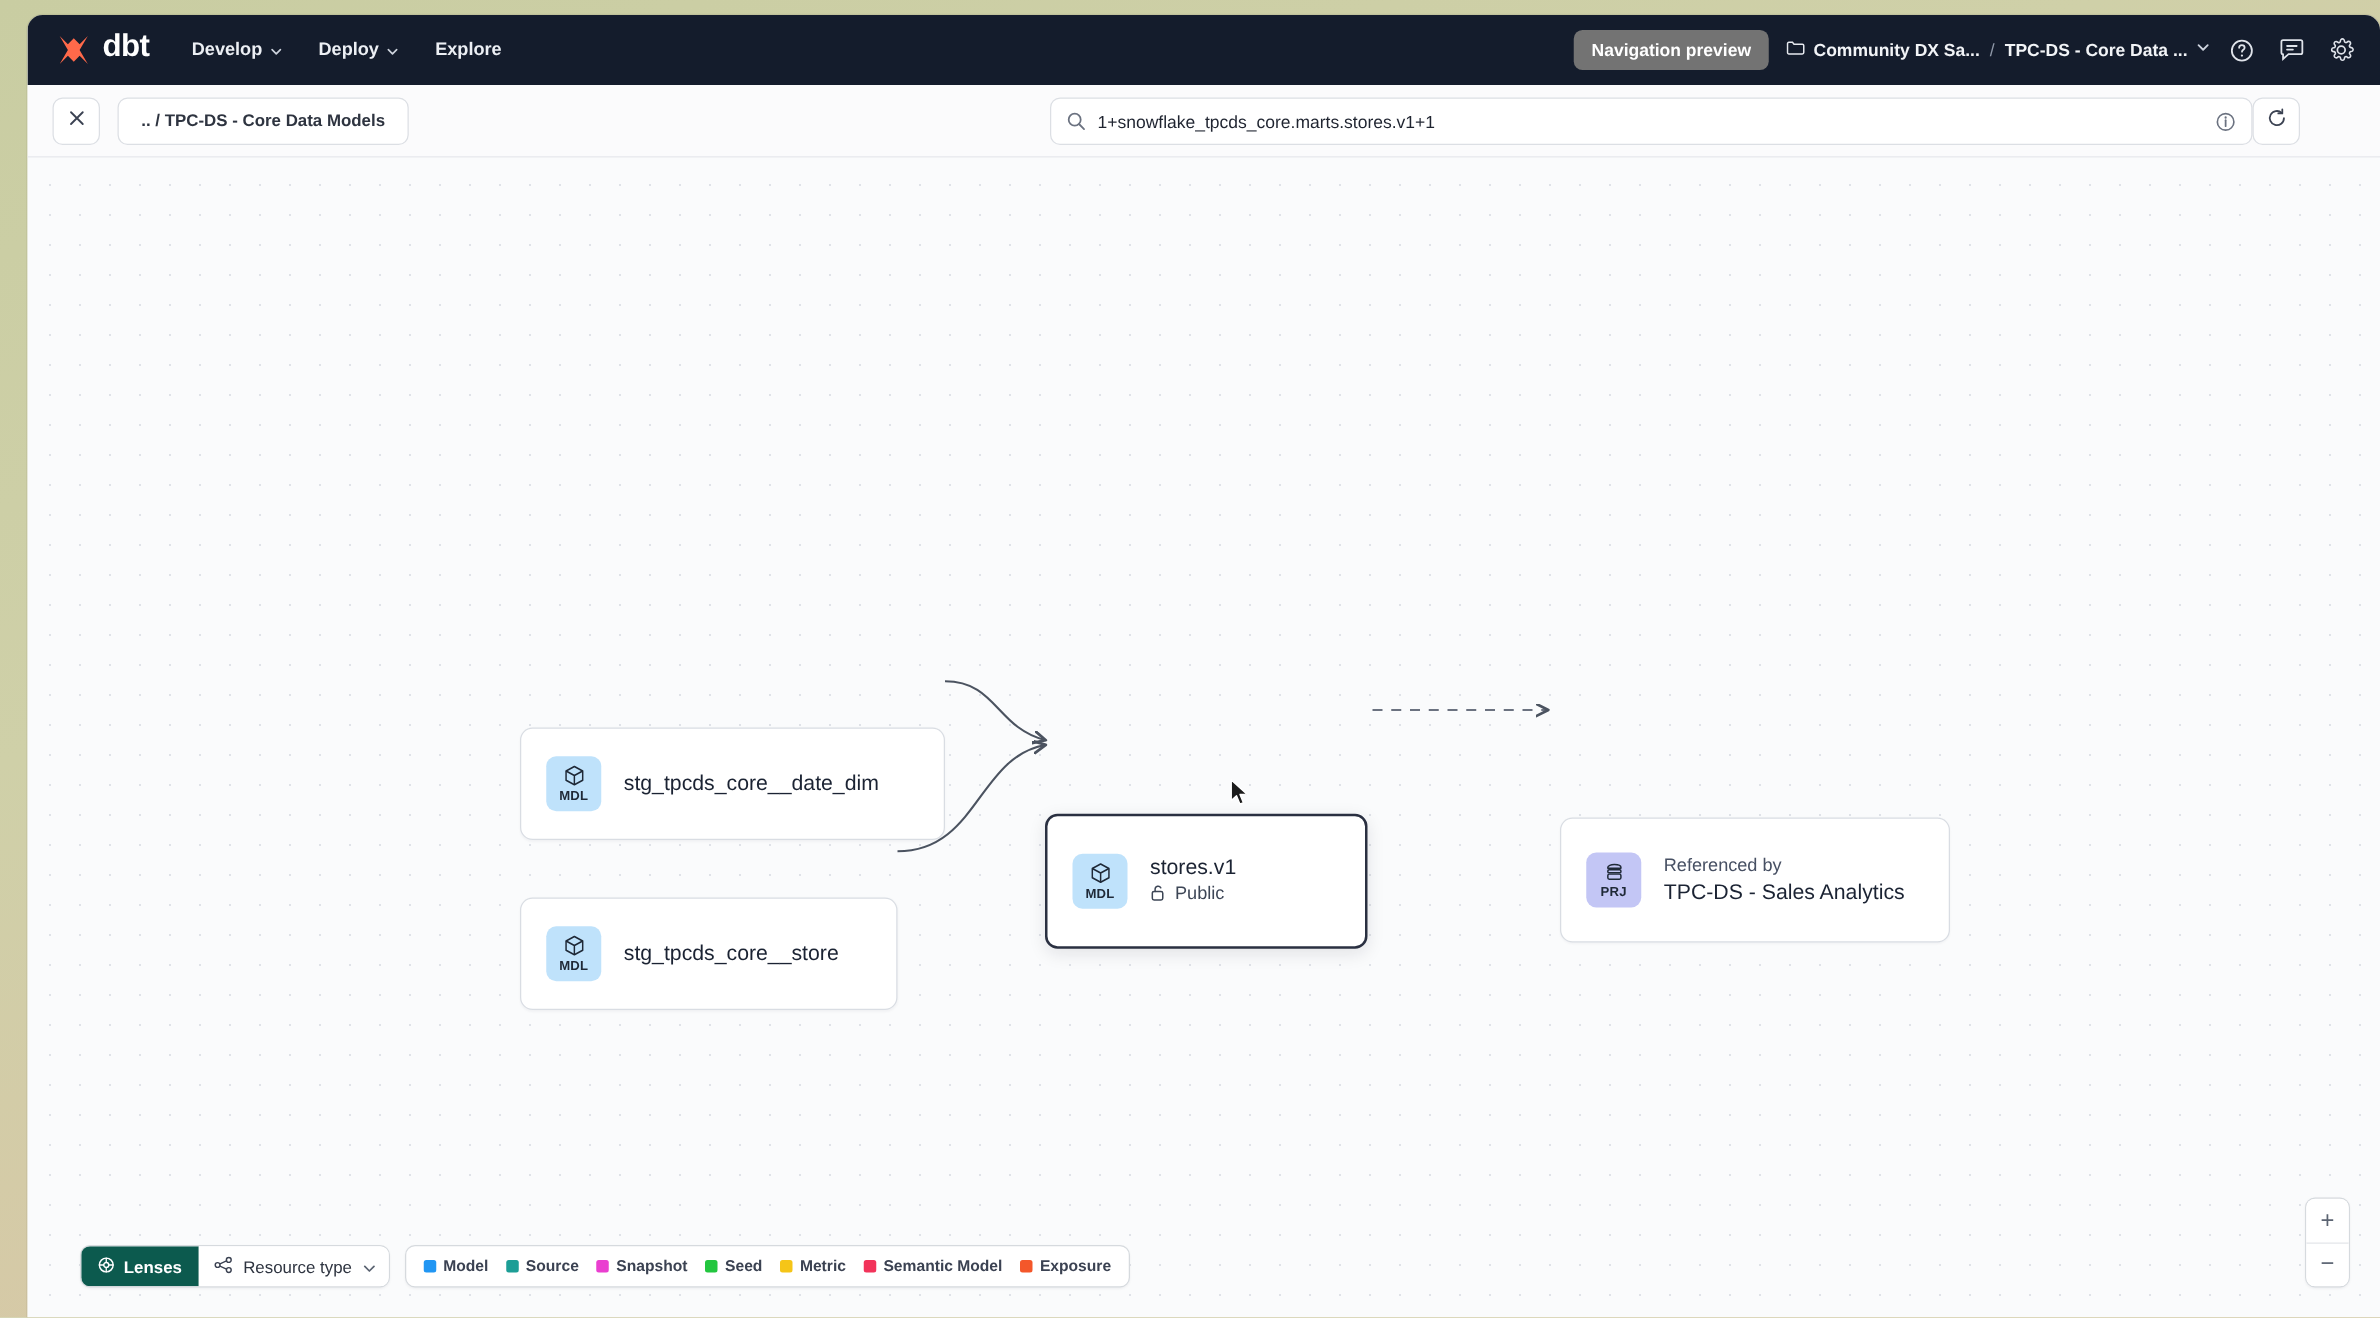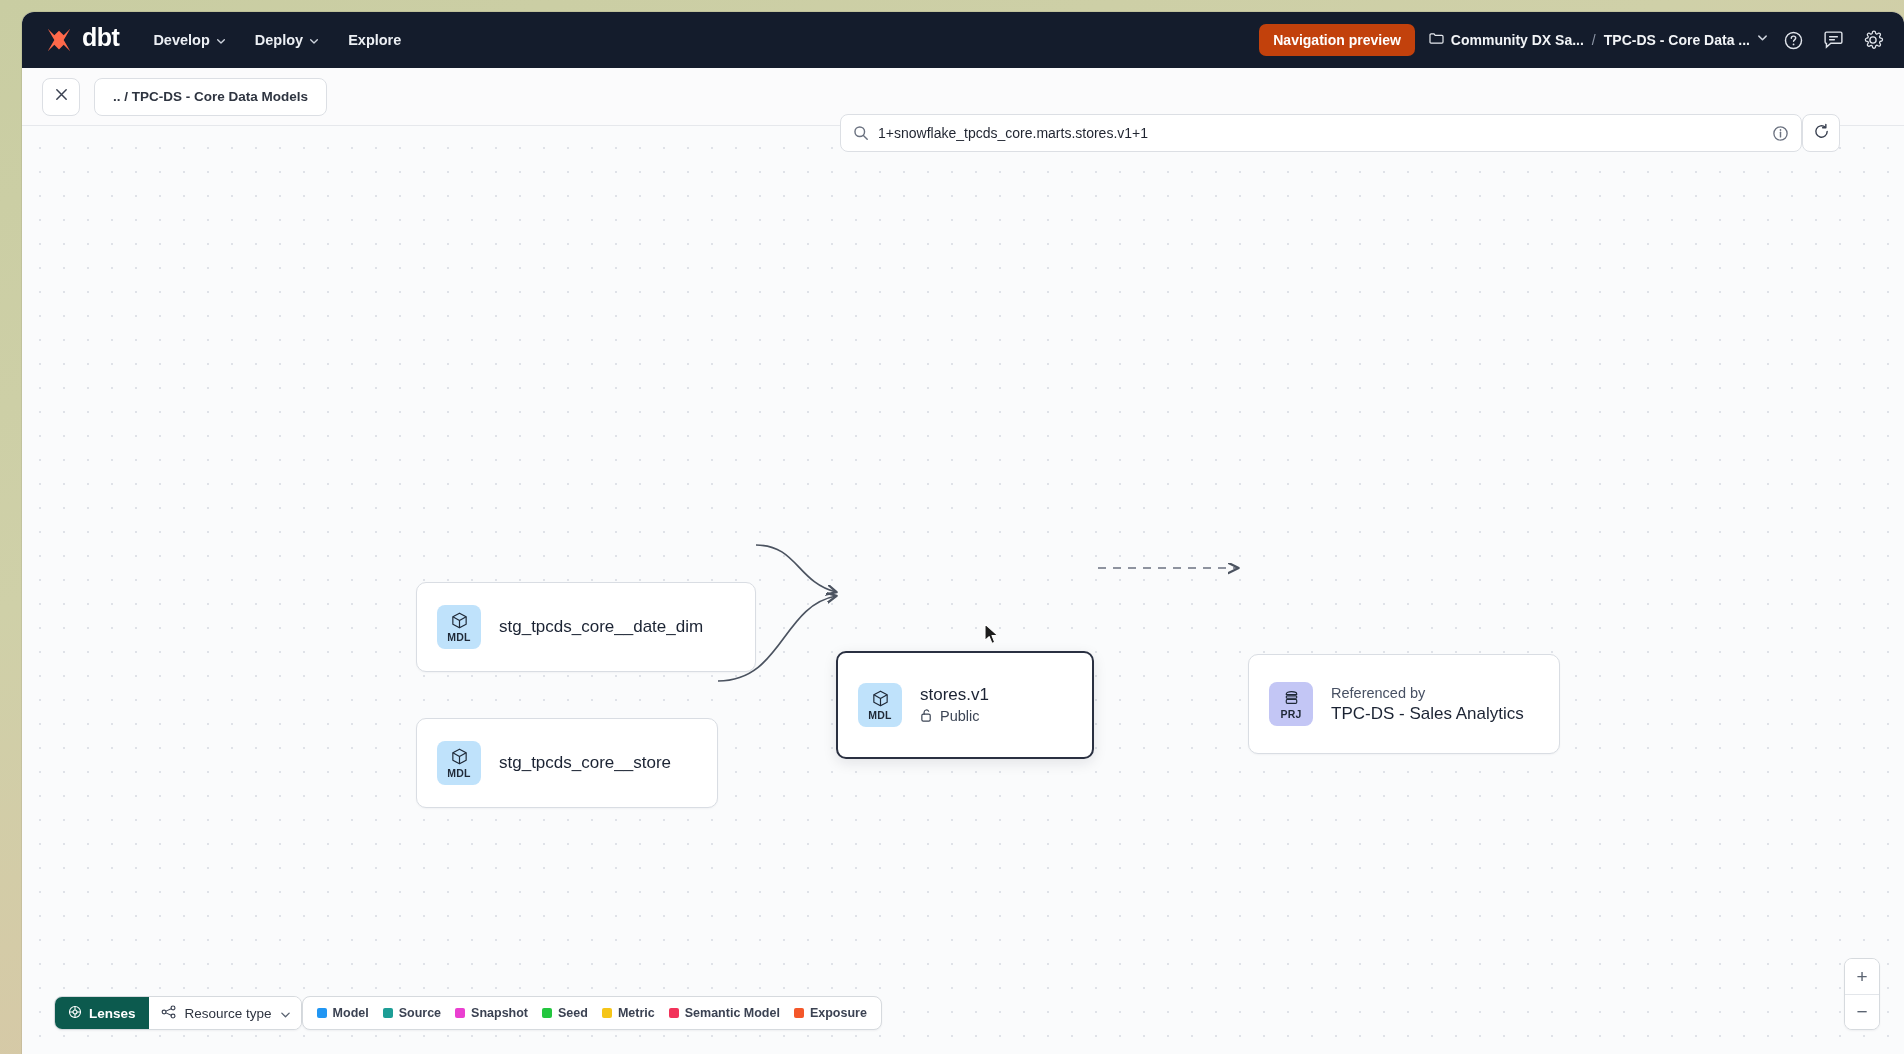--- a/index.html
+++ b/index.html
@@ -41,21 +41,21 @@
   .nav-links { display: flex; align-items: center; gap: 26px; }
   .nav-link {
     font-size: 14.5px; font-weight: 600; color: #eceff4;
     display: flex; align-items: center; gap: 6px;
     padding: 5px 2px; cursor: pointer; white-space: nowrap;
   }
   .chev { width: 9px; height: 9px; display: inline-block; }
   .chev svg { display:block; }
   .nav-right { margin-left: auto; display: flex; align-items: center; gap: 14px; }
   .nav-pill {
-    background: #c2410c; color: #ffffff;
+    background: #737373; color: #ffffff;
     font-size: 14px; font-weight: 600;
     padding: 8px 14px; border-radius: 7px; cursor: pointer; white-space: nowrap;
   }
   .crumbs { display:flex; align-items:center; gap:8px; font-size:14px; font-weight:700; color:#f2f4f7; white-space: nowrap;}
   .crumb { display:flex; align-items:flex-start; gap:7px; cursor:pointer; }
   .crumb-sep { color:#8f98a8; font-weight:500; }
   .icon-btn { width:26px; height:26px; display:flex; align-items:center; justify-content:center; cursor:pointer; color:#dfe3ea;}
   .icon-btn svg { display:block; }
 
   
@@ -74,21 +74,21 @@
     cursor: pointer; color:#3b4252;
   }
   .crumb-btn {
     margin-left: 14px;
     height: 38px; border: 1px solid #dcdfe4; border-radius: 8px;
     background: #fff; display: flex; align-items: center; padding: 0 18px;
     font-size: 13.5px; font-weight: 600; color: #2e3440; cursor: pointer;
   }
   .search-wrap {
     position: absolute; left: 818px; top: 10px;
-    width: 1000px; height: 38px; display: flex; align-items: center; gap: 0; margin-top: 36px;
+    width: 1000px; height: 38px; display: flex; align-items: center; gap: 0;
   }
   .search-box {
     position: relative;
     flex: 1; height: 38px; border: 1px solid #dcdfe4; border-radius: 8px; background:#fff;
     display: flex; align-items: center; padding: 0 12px;
   }
   .search-box .s-icon { color:#6b7280; display:flex; margin-right: 9px; }
   .search-val { font-size: 14px; color: #1f2430; font-weight: 500; }
   .search-info { position:absolute; right: 12px; color:#6b7280; display:flex; cursor:pointer; }
   .refresh-btn {
@@ -135,22 +135,22 @@
   .node-sub { font-size: 14.5px; color: #3d4656; display: flex; align-items: flex-start; gap: 7px; white-space: nowrap;}
   .node-kicker { font-size: 14.5px; color: #475063; white-space: nowrap;}
   .node-strong { font-size: 17px; color: #1b2333; font-weight: 500; white-space: nowrap;}
 
   #edges { position: absolute; inset: 0; pointer-events: none; }
 
   .cursor-arrow { position:absolute; left: 962px; top: 497px; width: 18px; height: 24px; pointer-events:none; }
 
   
   .bottom-left {
-    position: absolute; left: 32px; bottom: 24px;
-    display: flex; align-items: center; z-index: 9;
+    position: absolute; left: 42px; bottom: 24px;
+    display: flex; align-items: center; gap: 12px; z-index: 9;
   }
   .seg {
     display: flex; align-items: stretch; height: 34px;
     border: 1px solid #d6dade; border-radius: 8px; overflow: hidden; background: #fff;
     box-shadow: 0 1px 2px rgba(16,24,40,.05);
   }
   .seg-a {
     background: #0c5a4e; color: #fff; font-size: 13.5px; font-weight: 600;
     display:flex; align-items:center; gap: 7px; padding: 0 13px; cursor:pointer;
   }

